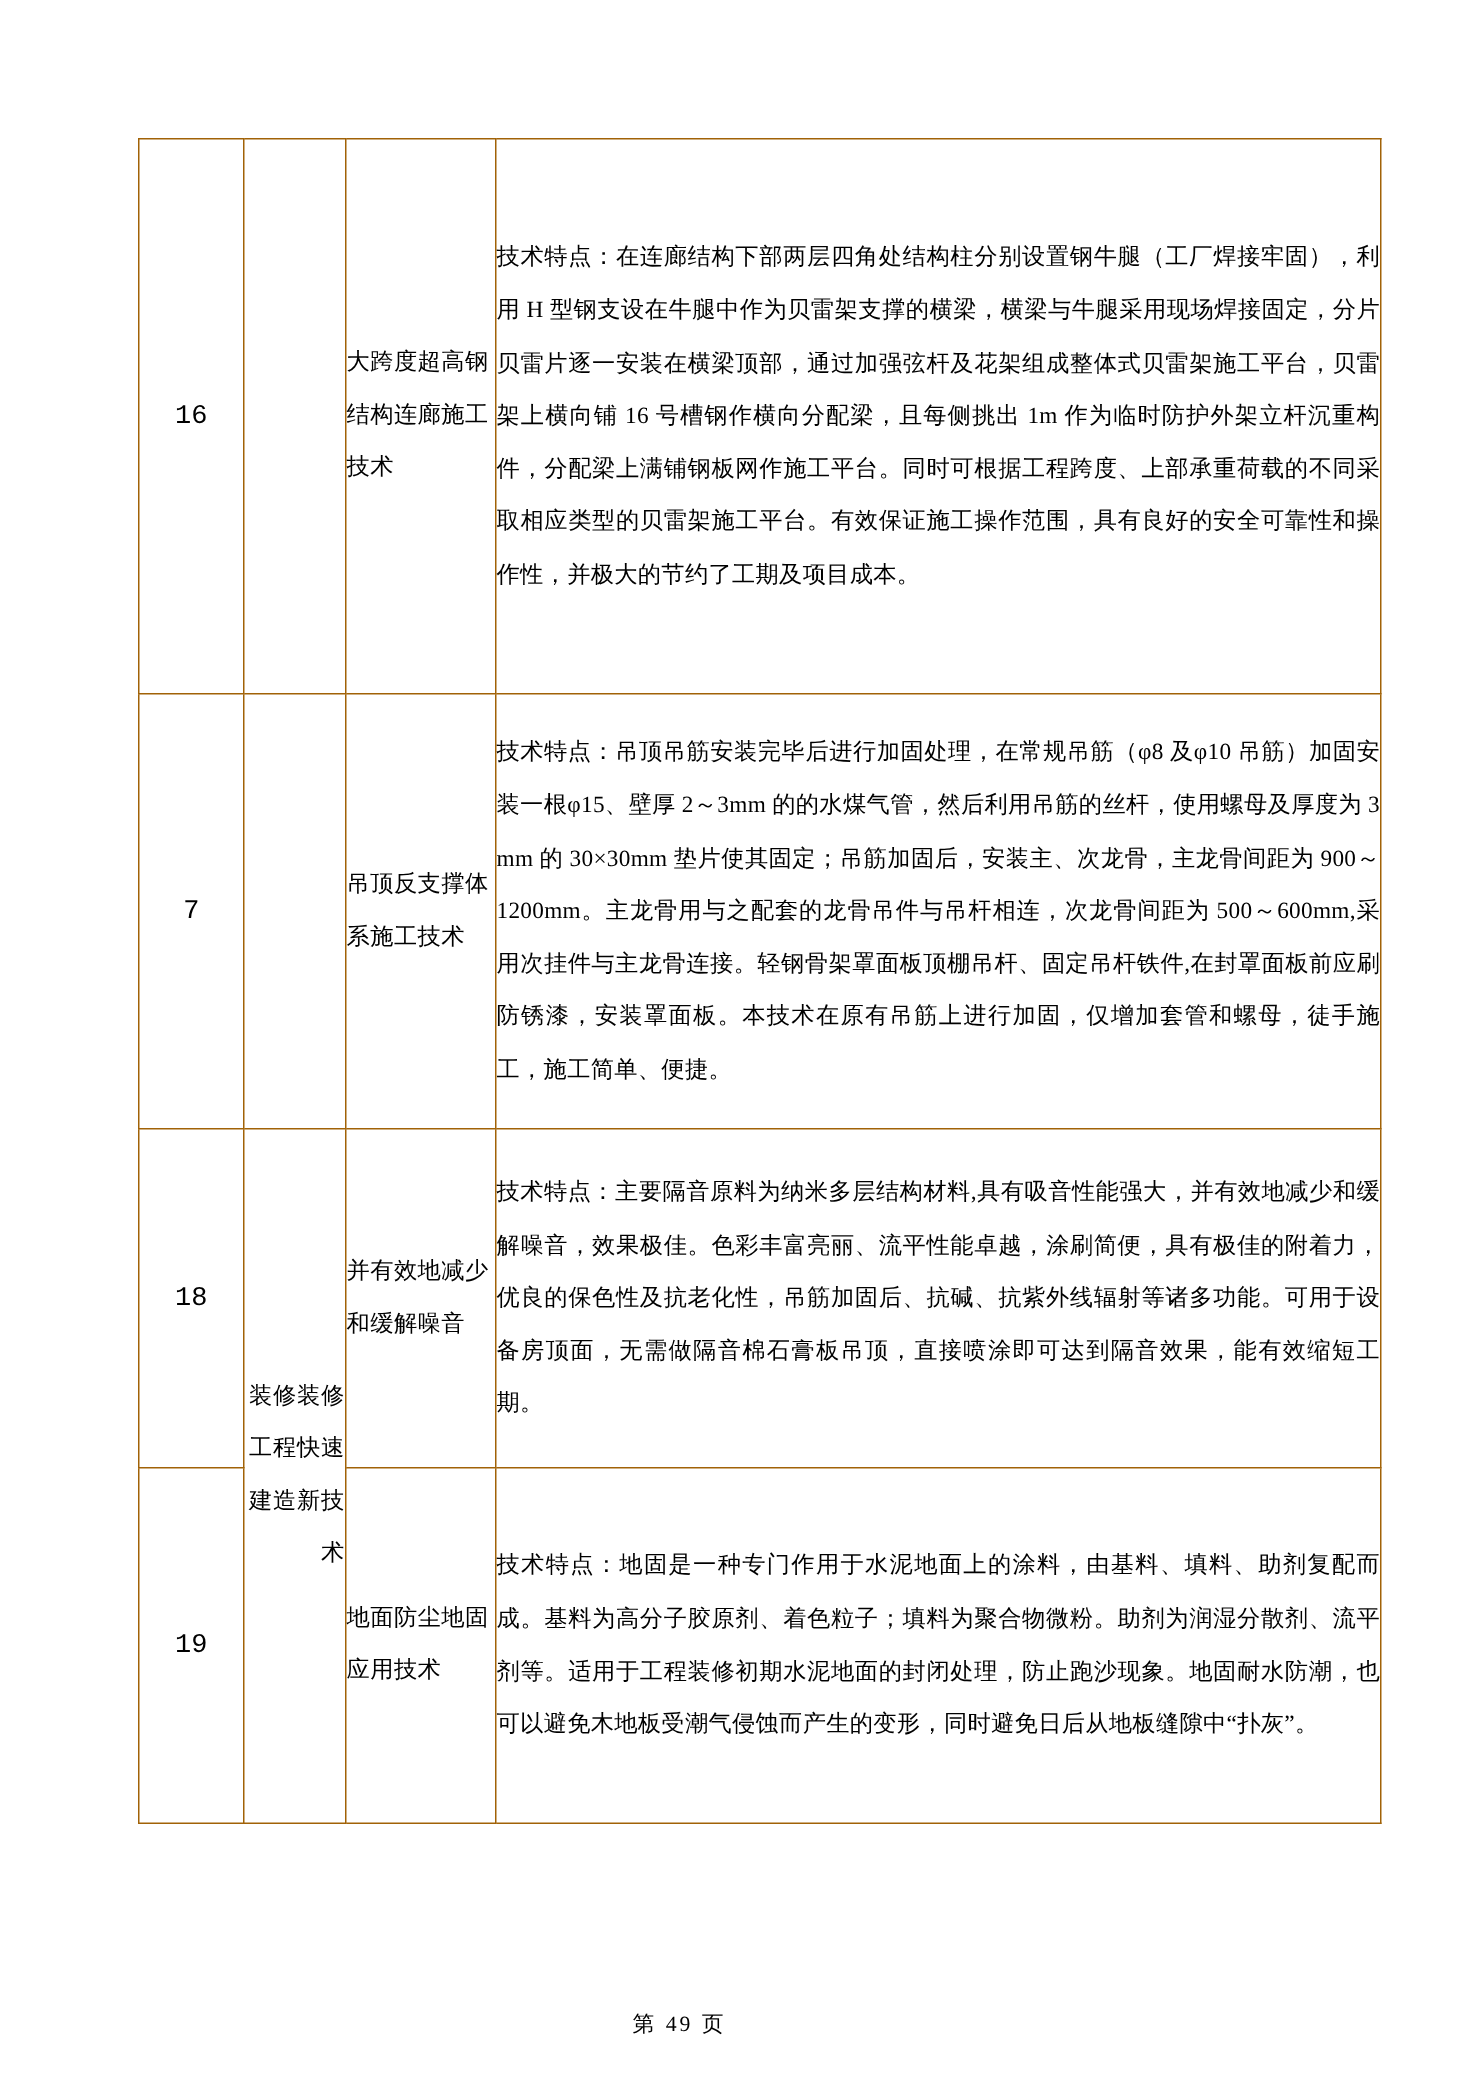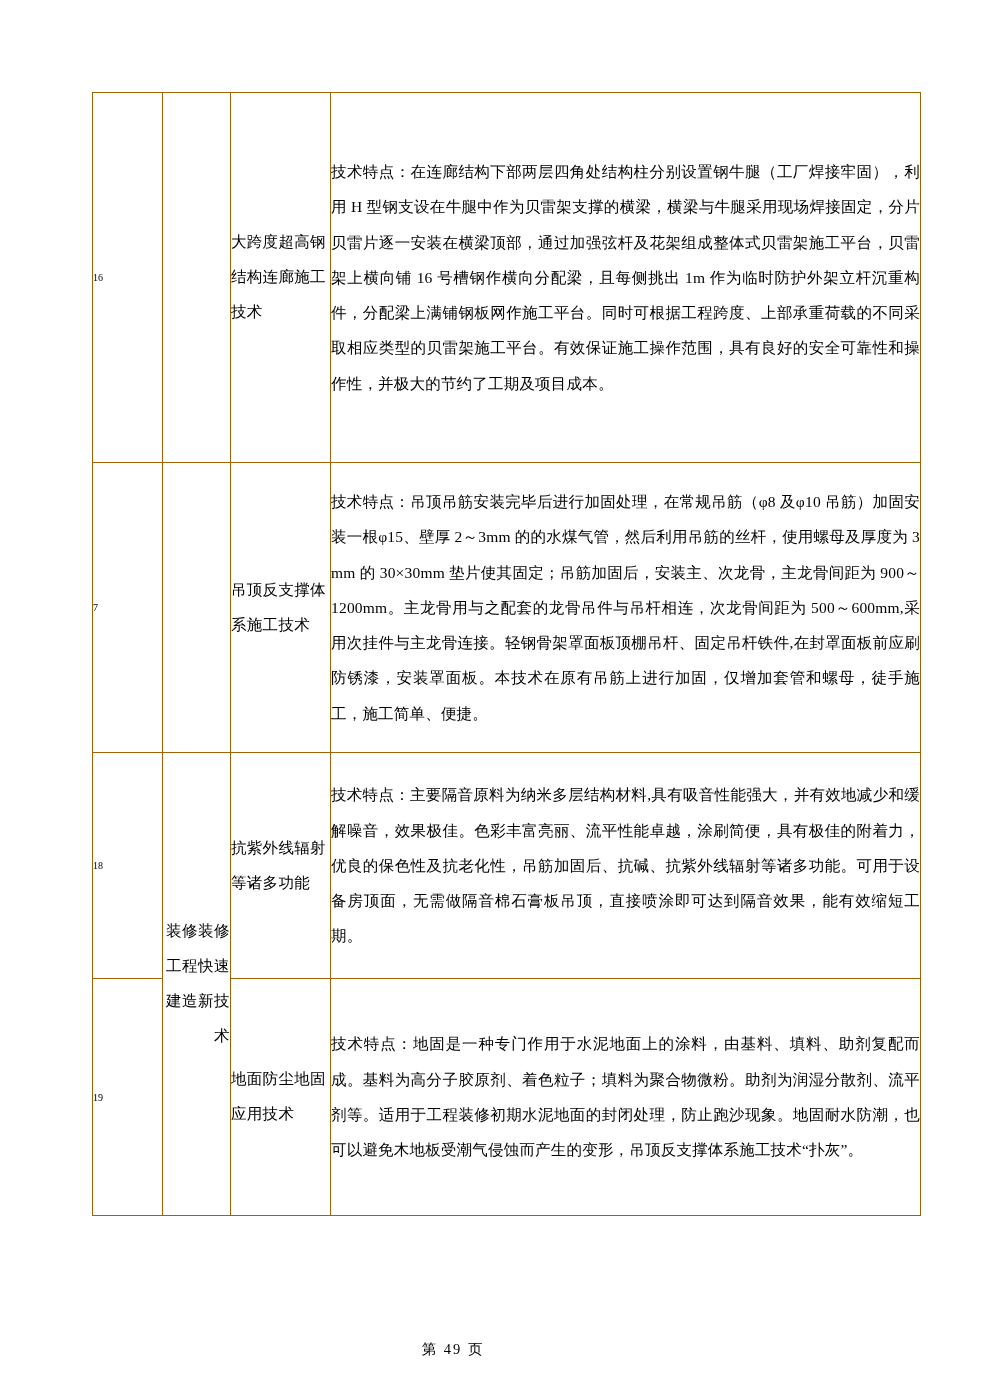--- a/index.html
+++ b/index.html
@@ -36,22 +36,23 @@
     padding: 0;
     background: #fff;
   }
   
   col.c-index { width: 70px; }
   col.c-cat   { width: 68px; }
   col.c-name  { width: 100px; }
   col.c-desc  { width: 590px; }
 
   .cell-index {
-    font-size: 10px;
-    font-family: Liberation Serif, serif;
+    text-align: center;
+    font-size: 18px;
+    font-family: Liberation Mono, monospace;
   }
   .cell-cat {
     text-align: right;
     font-size: 15.5px;
     line-height: 2.25;
     padding: 0 6px;
     letter-spacing: 0.5px;
   }
   .cell-name {
     font-size: 15.5px;
@@ -106,26 +107,26 @@
       </tr>
       <tr class="r17">
         <td class="cell-index">7</td>
         <td class="cell-cat"></td>
         <td class="cell-name">吊顶反支撑体系施工技术</td>
         <td class="cell-desc">技术特点：吊顶吊筋安装完毕后进行加固处理，在常规吊筋（φ8 及φ10 吊筋）加固安装一根φ15、壁厚 2～3mm 的的水煤气管，然后利用吊筋的丝杆，使用螺母及厚度为 3mm 的 30×30mm 垫片使其固定；吊筋加固后，安装主、次龙骨，主龙骨间距为 900～1200mm。主龙骨用与之配套的龙骨吊件与吊杆相连，次龙骨间距为 500～600mm,采用次挂件与主龙骨连接。轻钢骨架罩面板顶棚吊杆、固定吊杆铁件,在封罩面板前应刷防锈漆，安装罩面板。本技术在原有吊筋上进行加固，仅增加套管和螺母，徒手施工，施工简单、便捷。</td>
       </tr>
       <tr class="r18">
         <td class="cell-index">18</td>
         <td class="cell-cat" rowspan="2">装修装修工程快速建造新技术</td>
-        <td class="cell-name">抗紫外线辐射等诸多功能</td>
+        <td class="cell-name">并有效地减少和缓解噪音</td>
         <td class="cell-desc">技术特点：主要隔音原料为纳米多层结构材料,具有吸音性能强大，并有效地减少和缓解噪音，效果极佳。色彩丰富亮丽、流平性能卓越，涂刷简便，具有极佳的附着力，优良的保色性及抗老化性，吊筋加固后、抗碱、抗紫外线辐射等诸多功能。可用于设备房顶面，无需做隔音棉石膏板吊顶，直接喷涂即可达到隔音效果，能有效缩短工期。</td>
       </tr>
       <tr class="r19">
         <td class="cell-index">19</td>
         <td class="cell-name">地面防尘地固应用技术</td>
-        <td class="cell-desc">技术特点：地固是一种专门作用于水泥地面上的涂料，由基料、填料、助剂复配而成。基料为高分子胶原剂、着色粒子；填料为聚合物微粉。助剂为润湿分散剂、流平剂等。适用于工程装修初期水泥地面的封闭处理，防止跑沙现象。地固耐水防潮，也可以避免木地板受潮气侵蚀而产生的变形，吊顶反支撑体系施工技术“扑灰”。</td>
+        <td class="cell-desc">技术特点：地固是一种专门作用于水泥地面上的涂料，由基料、填料、助剂复配而成。基料为高分子胶原剂、着色粒子；填料为聚合物微粉。助剂为润湿分散剂、流平剂等。适用于工程装修初期水泥地面的封闭处理，防止跑沙现象。地固耐水防潮，也可以避免木地板受潮气侵蚀而产生的变形，同时避免日后从地板缝隙中“扑灰”。</td>
       </tr>
     </tbody>
   </table>
 
   <div class="footer">第 49 页</div>
 
 </div>
 
 </body></html>

